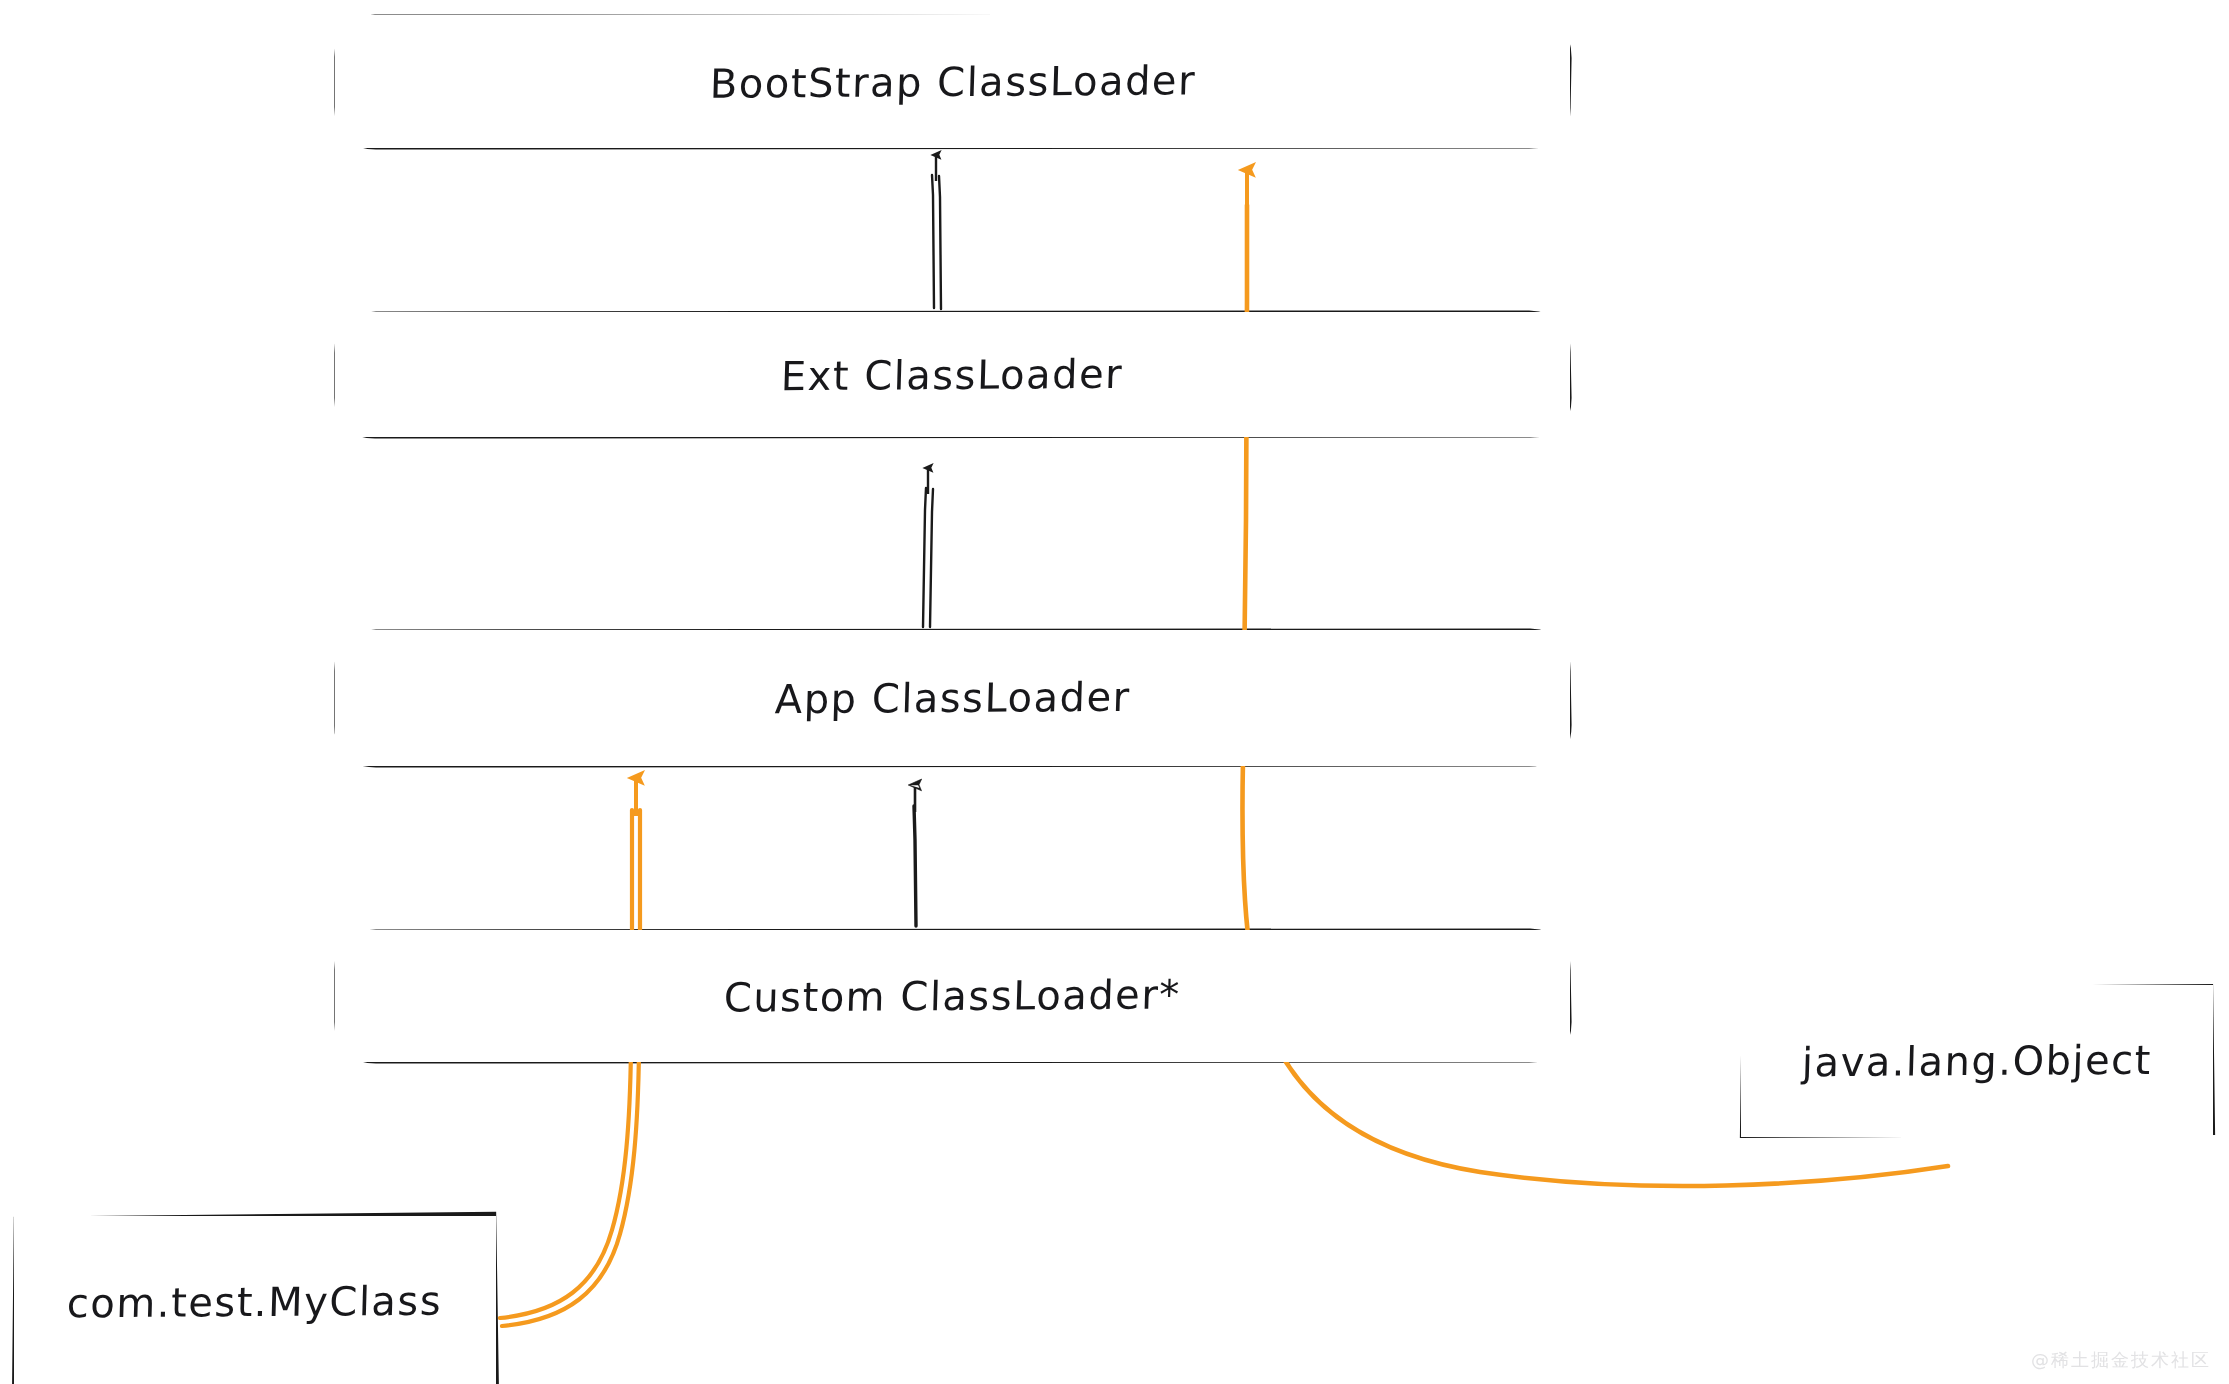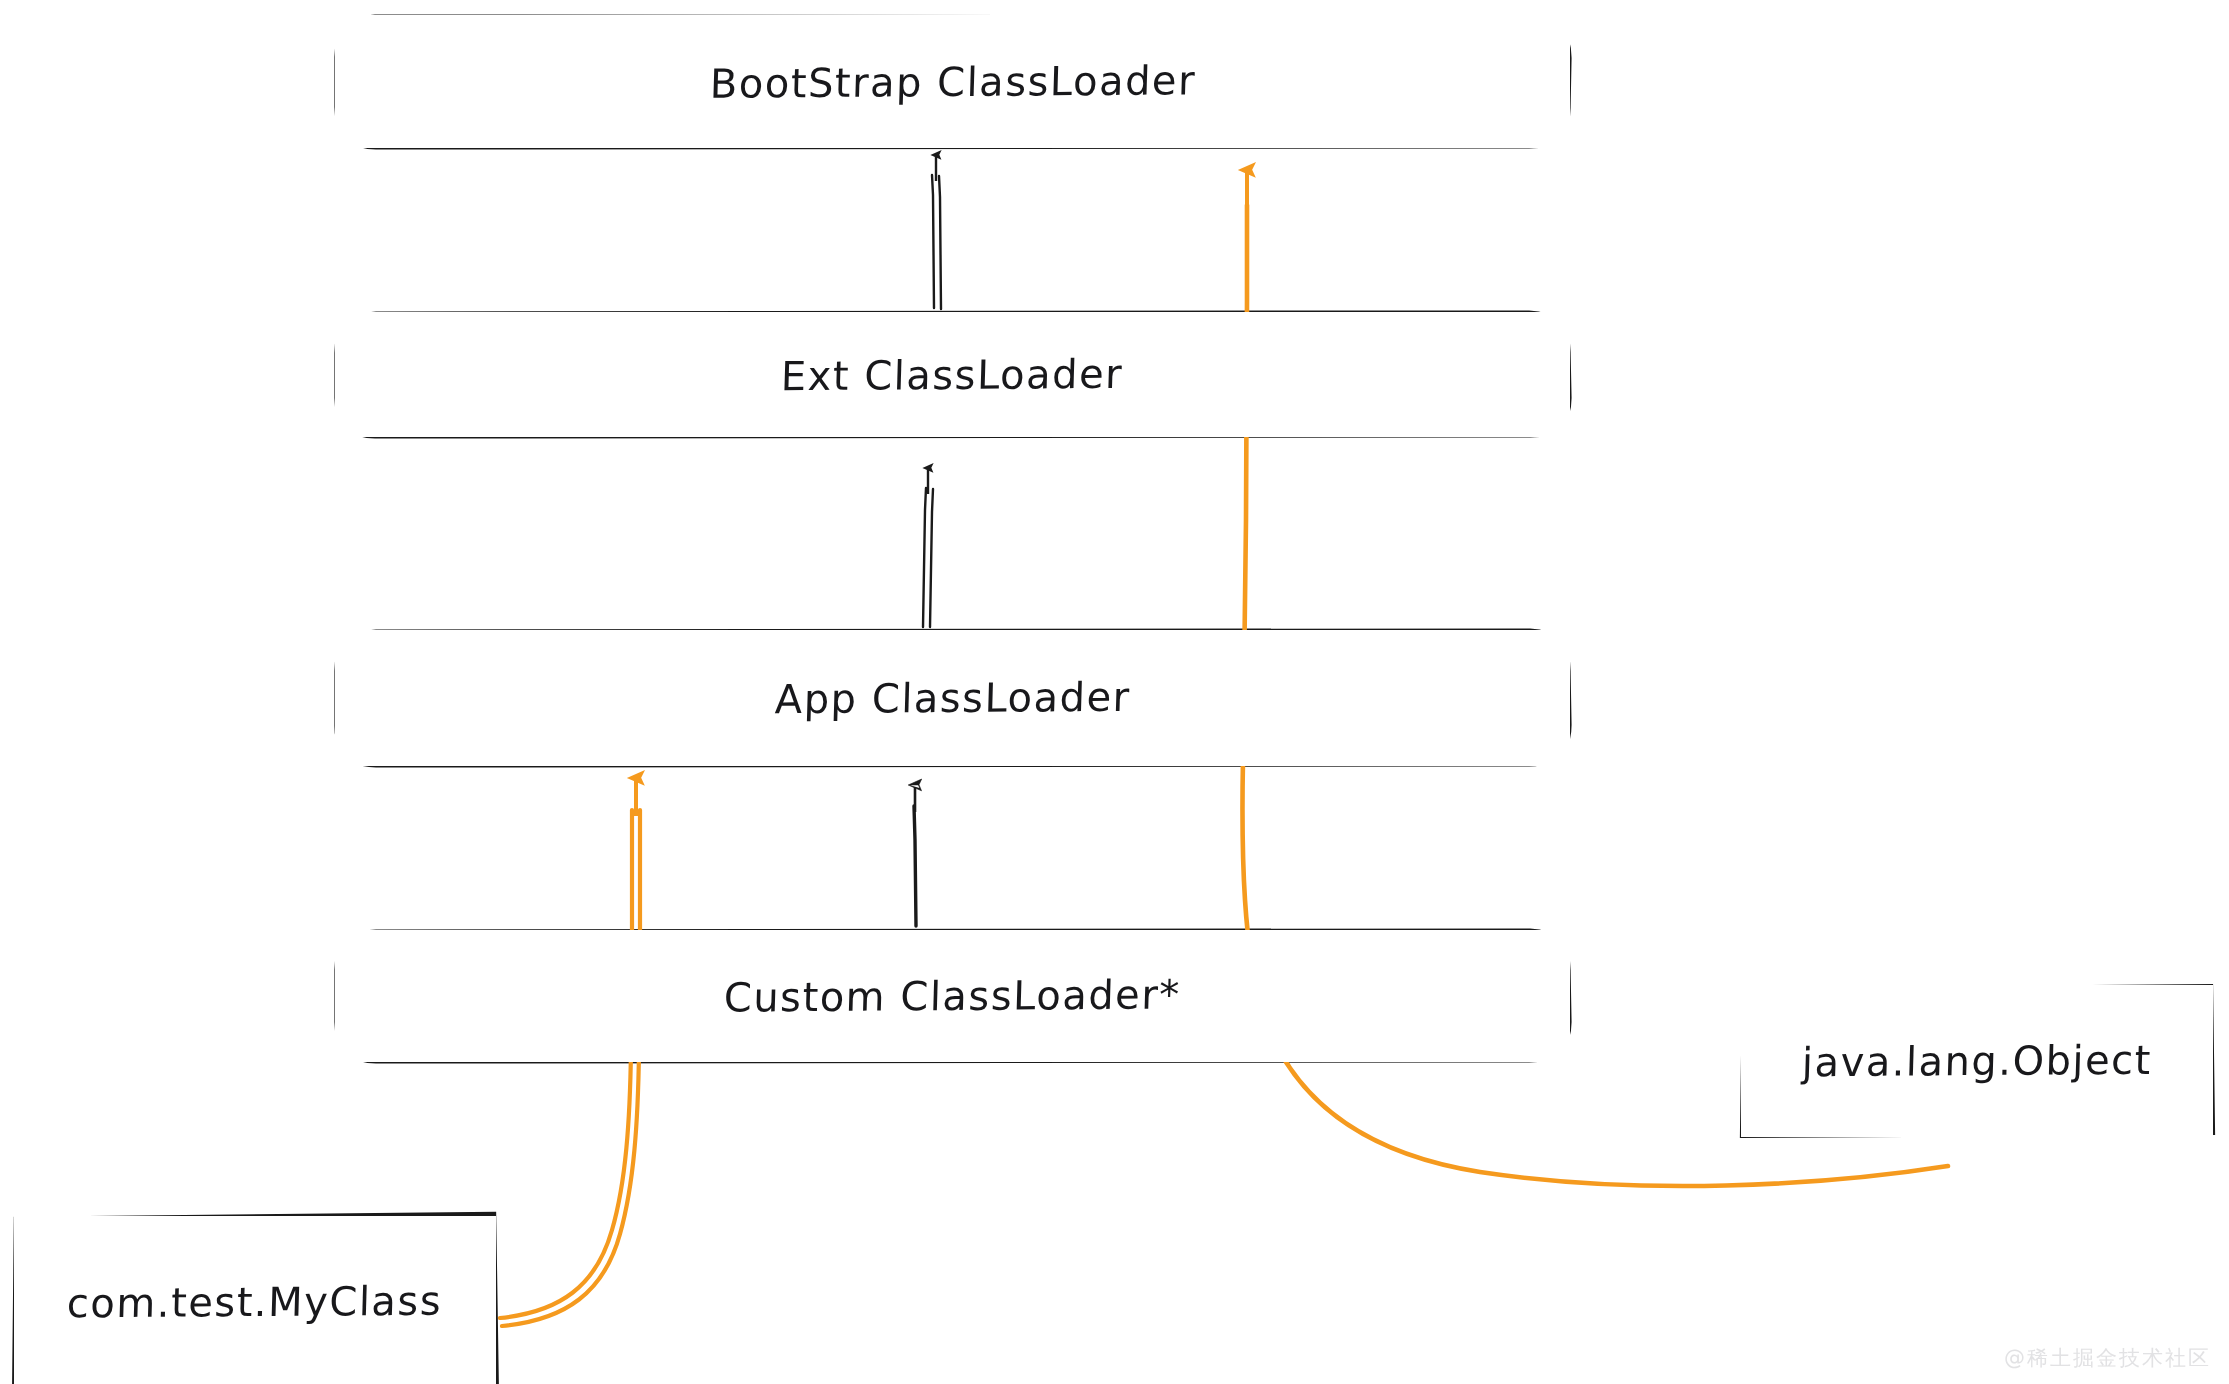--- a/index.html
+++ b/index.html
@@ -36,21 +36,21 @@
     letter-spacing: 1.5px;
     white-space: nowrap;
     font-weight: 400;
     transform: skewX(-2deg) rotate(-0.4deg);
   }
   #watermark {
     position: absolute;
     right: 18px;
     bottom: 12px;
     font-family: "DejaVu Sans", sans-serif;
-    font-size: 21px;
+    font-size: 18px;
     color: #e2e2e4;
     letter-spacing: 2px;
     white-space: nowrap;
     user-select: none;
   }
 </style>
 </head>
 <body>
 
 <svg id="canvas" viewBox="0 0 2229 1384" xmlns="http://www.w3.org/2000/svg">

